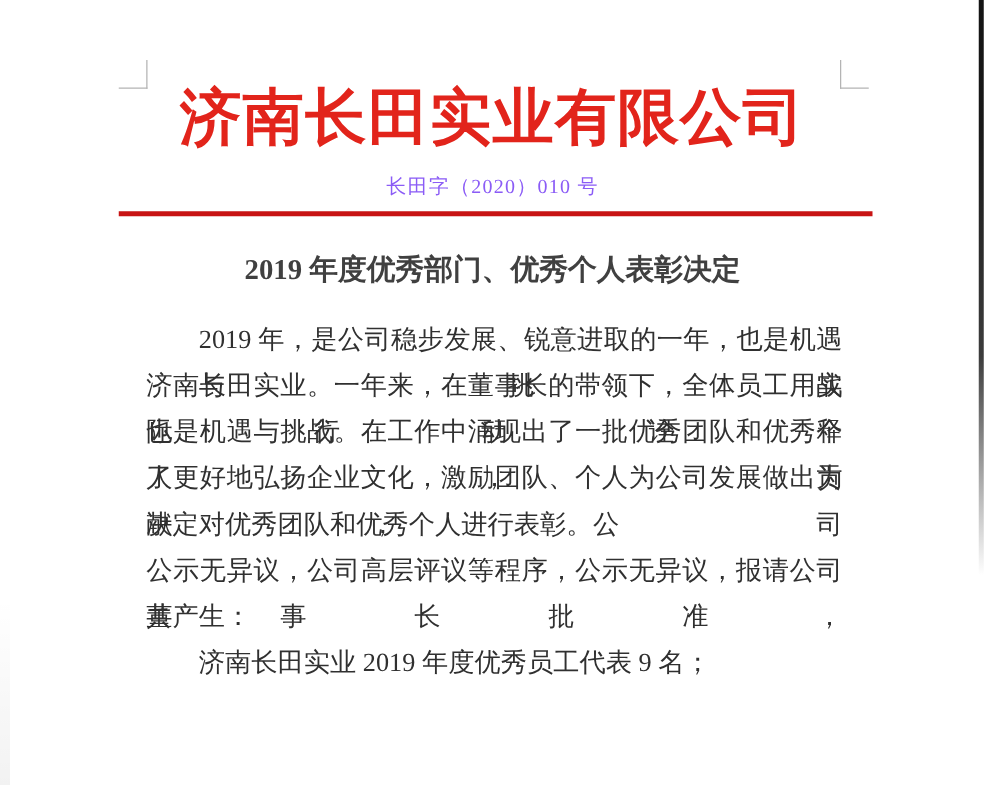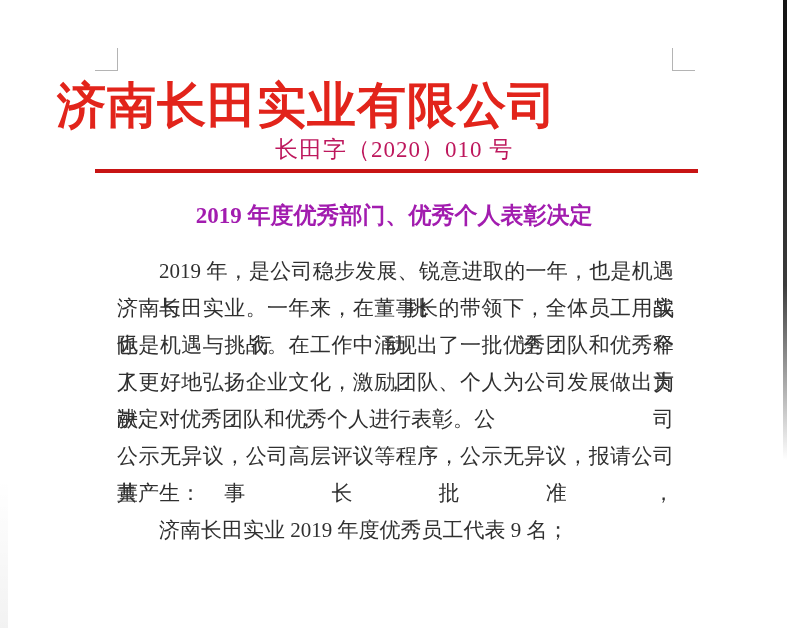--- a/index.html
+++ b/index.html
@@ -18,39 +18,39 @@
   .smudge-left{
     position:absolute;left:0;bottom:0;width:8px;height:150px;
     background:linear-gradient(to top,rgba(0,0,0,0.05),rgba(0,0,0,0));
   }
   
   .mark{position:absolute;width:22px;height:22px;}
   .mark.tl{left:95px;top:48px;border-right:1px solid #b4b4b4;border-bottom:1px solid #b4b4b4;}
   .mark.tr{left:672px;top:48px;border-left:1px solid #b4b4b4;border-bottom:1px solid #b4b4b4;}
 
   .company{
-    position:absolute;top:64px;left:45px;right:45px;margin:12px;
-    text-align:left;
+    position:absolute;top:64px;left:45px;right:45px;margin:0;
+    text-align:center;
     font-size:49px;line-height:60px;font-weight:700;
     color:#e2241b;letter-spacing:1px;
     white-space:nowrap;
   }
   .docnum{
     position:absolute;top:137px;left:0;right:0;
     text-align:center;
-    font-size:23px;line-height:26px;color:#be185d;letter-spacing:1px;
+    font-size:16px;line-height:26px;color:#8b5cf6;letter-spacing:1px;
   }
   .redline{
     position:absolute;top:169px;left:95px;width:603px;height:4px;
     background:#c81414;
   }
   .doc-title{
     position:absolute;top:201px;left:0;right:0;margin:0;
     text-align:center;
-    font-size:23px;line-height:30px;font-weight:700;color:#a21caf;
+    font-size:23px;line-height:30px;font-weight:700;color:#404040;
   }
   .body-text{
     position:absolute;top:253px;left:117px;width:557px;
     font-size:21px;color:#303030;
   }
   .line{
     height:37px;line-height:37px;
     white-space:nowrap;overflow:visible;
   }
   .line.just{

